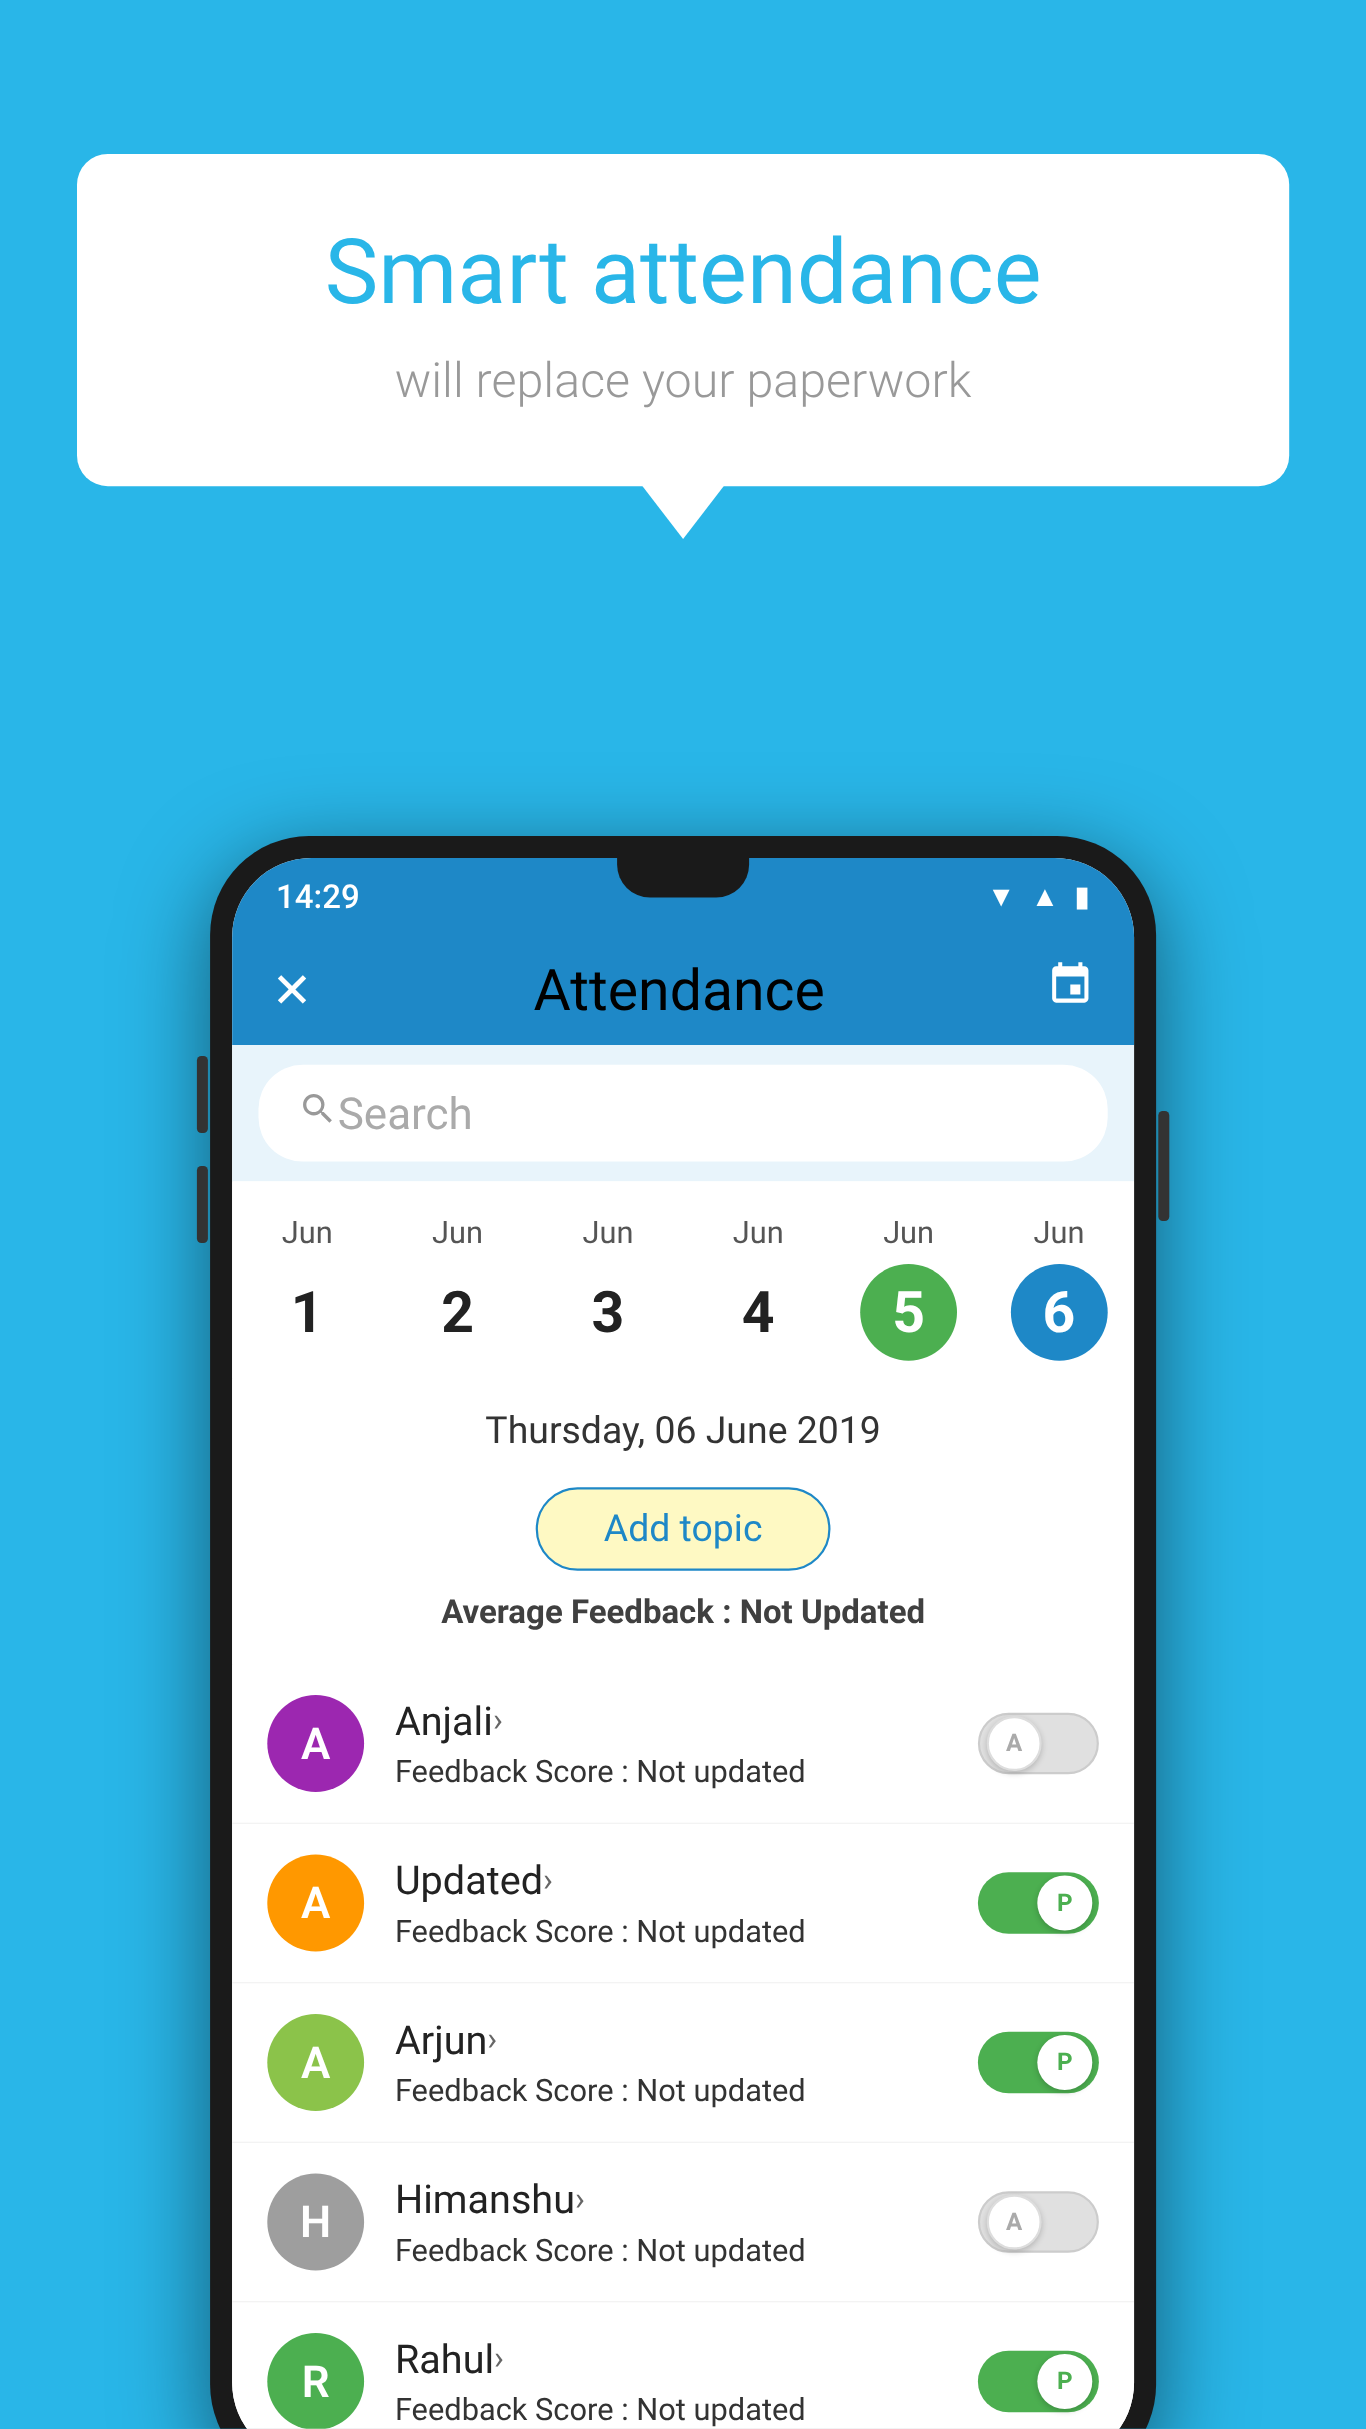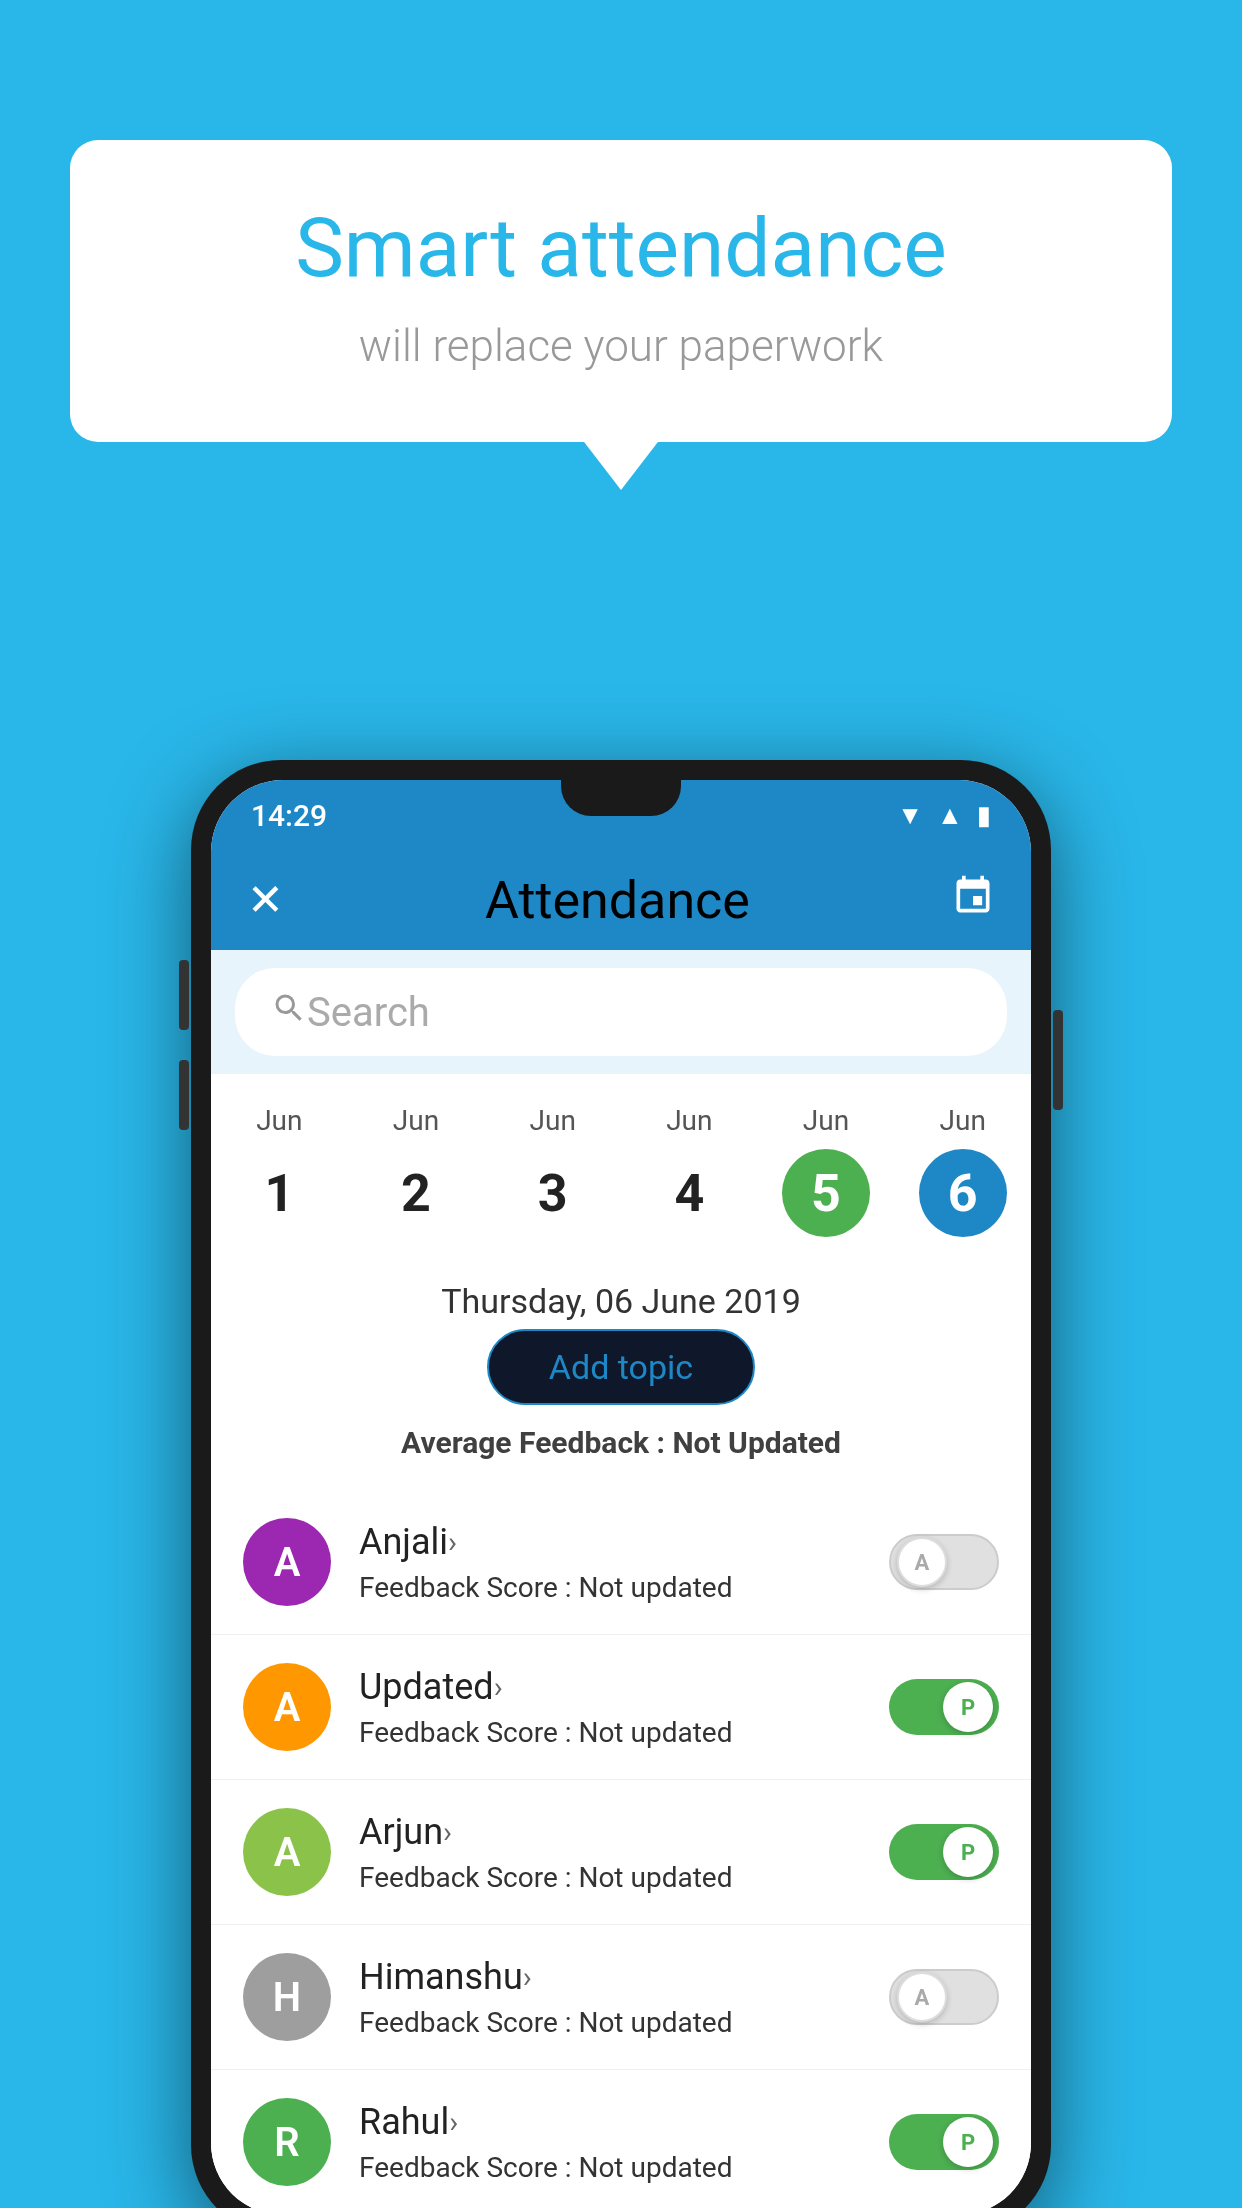--- a/index.html
+++ b/index.html
@@ -218,30 +218,30 @@
     
     .date-info {
       background: white;
       padding: 28px 20px 20px;
       text-align: center;
     }
 
     .selected-date {
       font-size: 34px;
       color: #333;
-      margin-bottom: 8px;
+      margin-bottom: 31px;
     }
 
     .add-topic-btn {
       border: 2px solid #1e88c7;
       border-radius: 40px;
       padding: 16px 60px;
       color: #1e88c7;
       font-size: 34px;
-      background: #0f172a;
+      background: #fef9c3;
       display: inline-block;
       cursor: pointer;
       margin-bottom: 20px;
     }
 
     .avg-feedback {
       font-size: 30px;
       color: #888;
       margin-bottom: 10px;
     }

